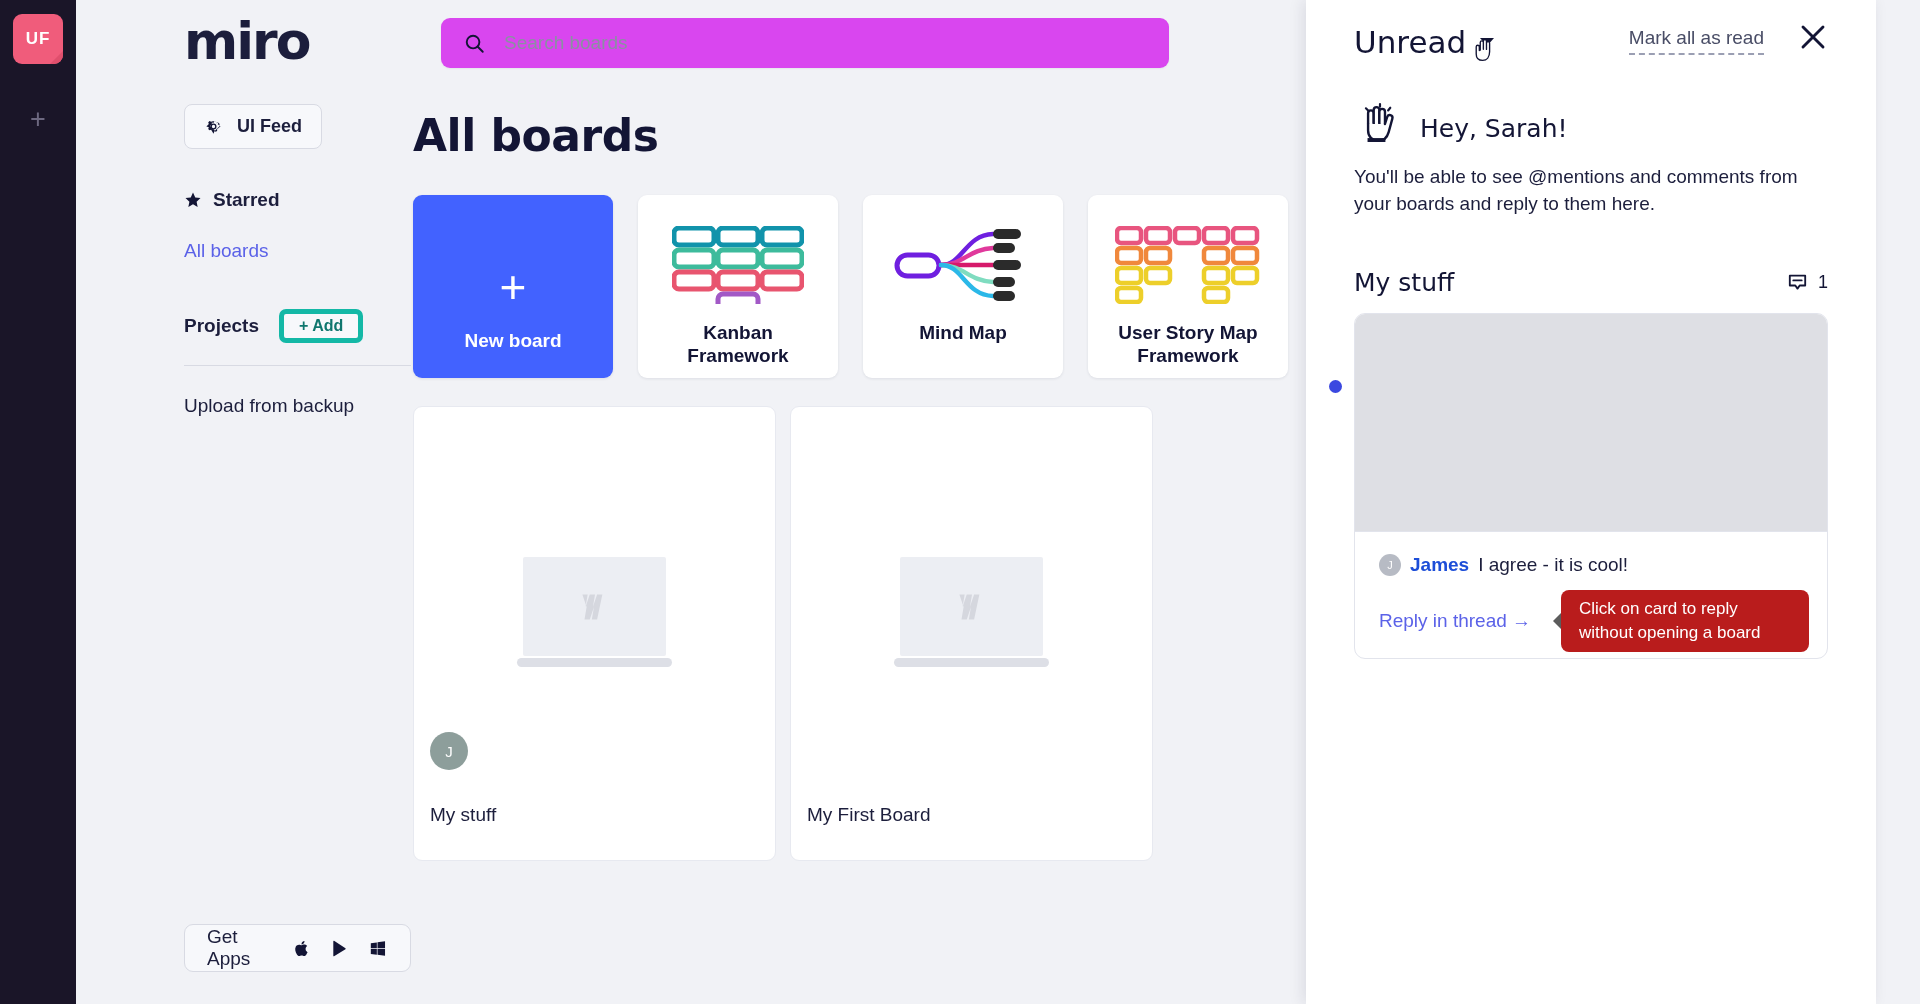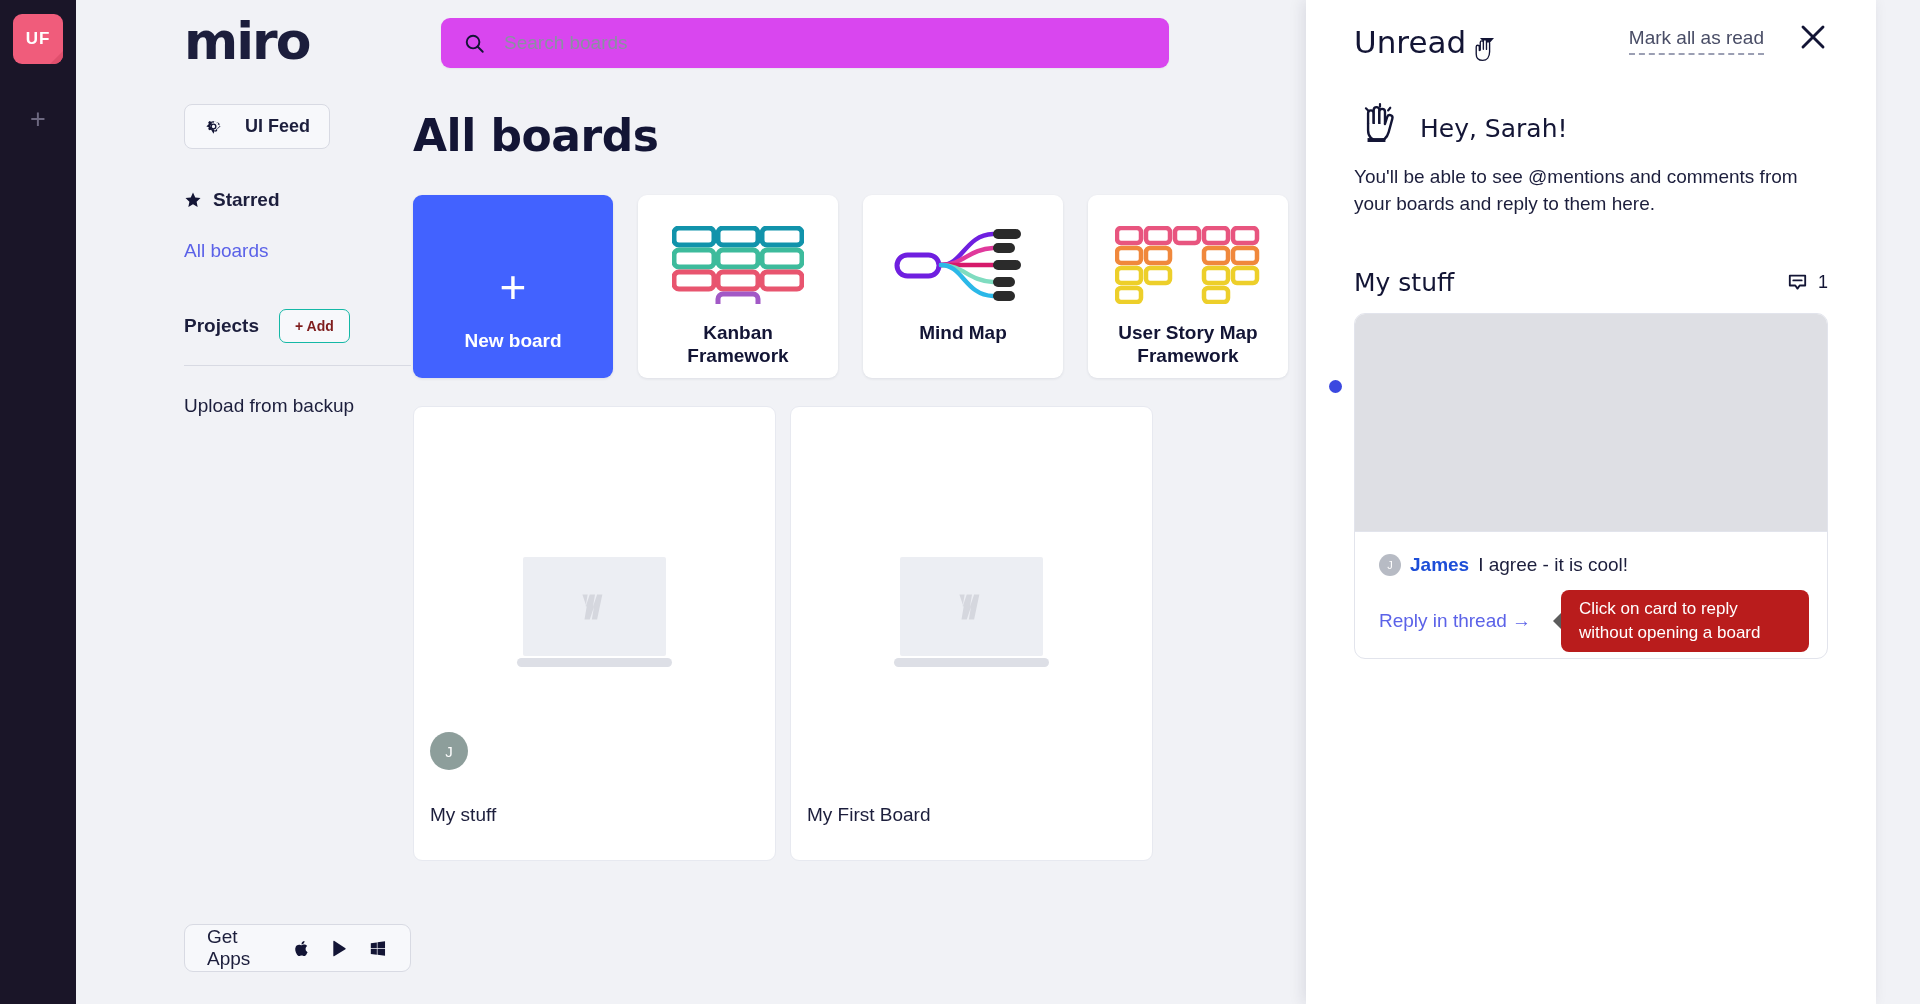--- a/index.html
+++ b/index.html
@@ -44,41 +44,41 @@
     position: relative;
   }
   .logo {
     margin: 10px 0 0 108px;
     font-size: 52px; font-weight: 700; color: #1c1e3c;
     letter-spacing: -2px; line-height: 1.2;
     font-family: "DejaVu Sans", sans-serif;
   }
   .ui-feed-btn {
     margin: 32px 0 0 108px;
-    display: inline-flex; align-items: center; gap: 22px;
+    display: inline-flex; align-items: center; gap: 14px;
     height: 45px; padding: 0 19px;
     background: #f7f8fb; border: 1px solid #d8dae3; border-radius: 8px;
     font-size: 18px; font-weight: 700; color: #1c1e3c; cursor: pointer;
   }
   .gear { width: 19px; height: 19px; flex: 0 0 19px; }
   .nav-item {
     margin-left: 108px; display: flex; align-items: center; gap: 11px;
     font-size: 19px; color: #1c1e3c; cursor: pointer;
   }
   .starred { margin-top: 40px; font-weight: 700; align-items: center; }
   .star-ico { width: 18px; height: 18px; flex: 0 0 18px; }
   .all-boards { margin-top: 29px; color: #5b62e8; margin-left: 108px;
     font-size: 19px; cursor: pointer; display: block; }
   .projects-row {
     margin: 47px 0 0 108px; display: flex; align-items: center; gap: 20px;
   }
   .projects-label { font-size: 19px; font-weight: 700; color: #1c1e3c; }
   .add-btn {
-    height: 34px; padding: 0 15px; border: 1px solid #14b8a6; border-radius: 7px;
-    background: #f7f8fb; font-size: 14px; font-weight: 700; color: #7f1d1d;
+    height: 34px; padding: 0 15px; border: 5px solid #14b8a6; border-radius: 7px;
+    background: #f7f8fb; font-size: 16px; font-weight: 700; color: #0f766e;
     cursor: pointer; display: flex; align-items: center;
   }
   .divider { margin: 22px 0 0 108px; width: 272px; height: 1px; background: #d8dae3; }
   .upload-link {
     margin: 29px 0 0 108px; font-size: 19px; color: #1c1e3c; cursor: pointer;
     display: block;
   }
   .get-apps {
     position: absolute; left: 108px; bottom: 32px;
     height: 48px; padding: 0 22px;

